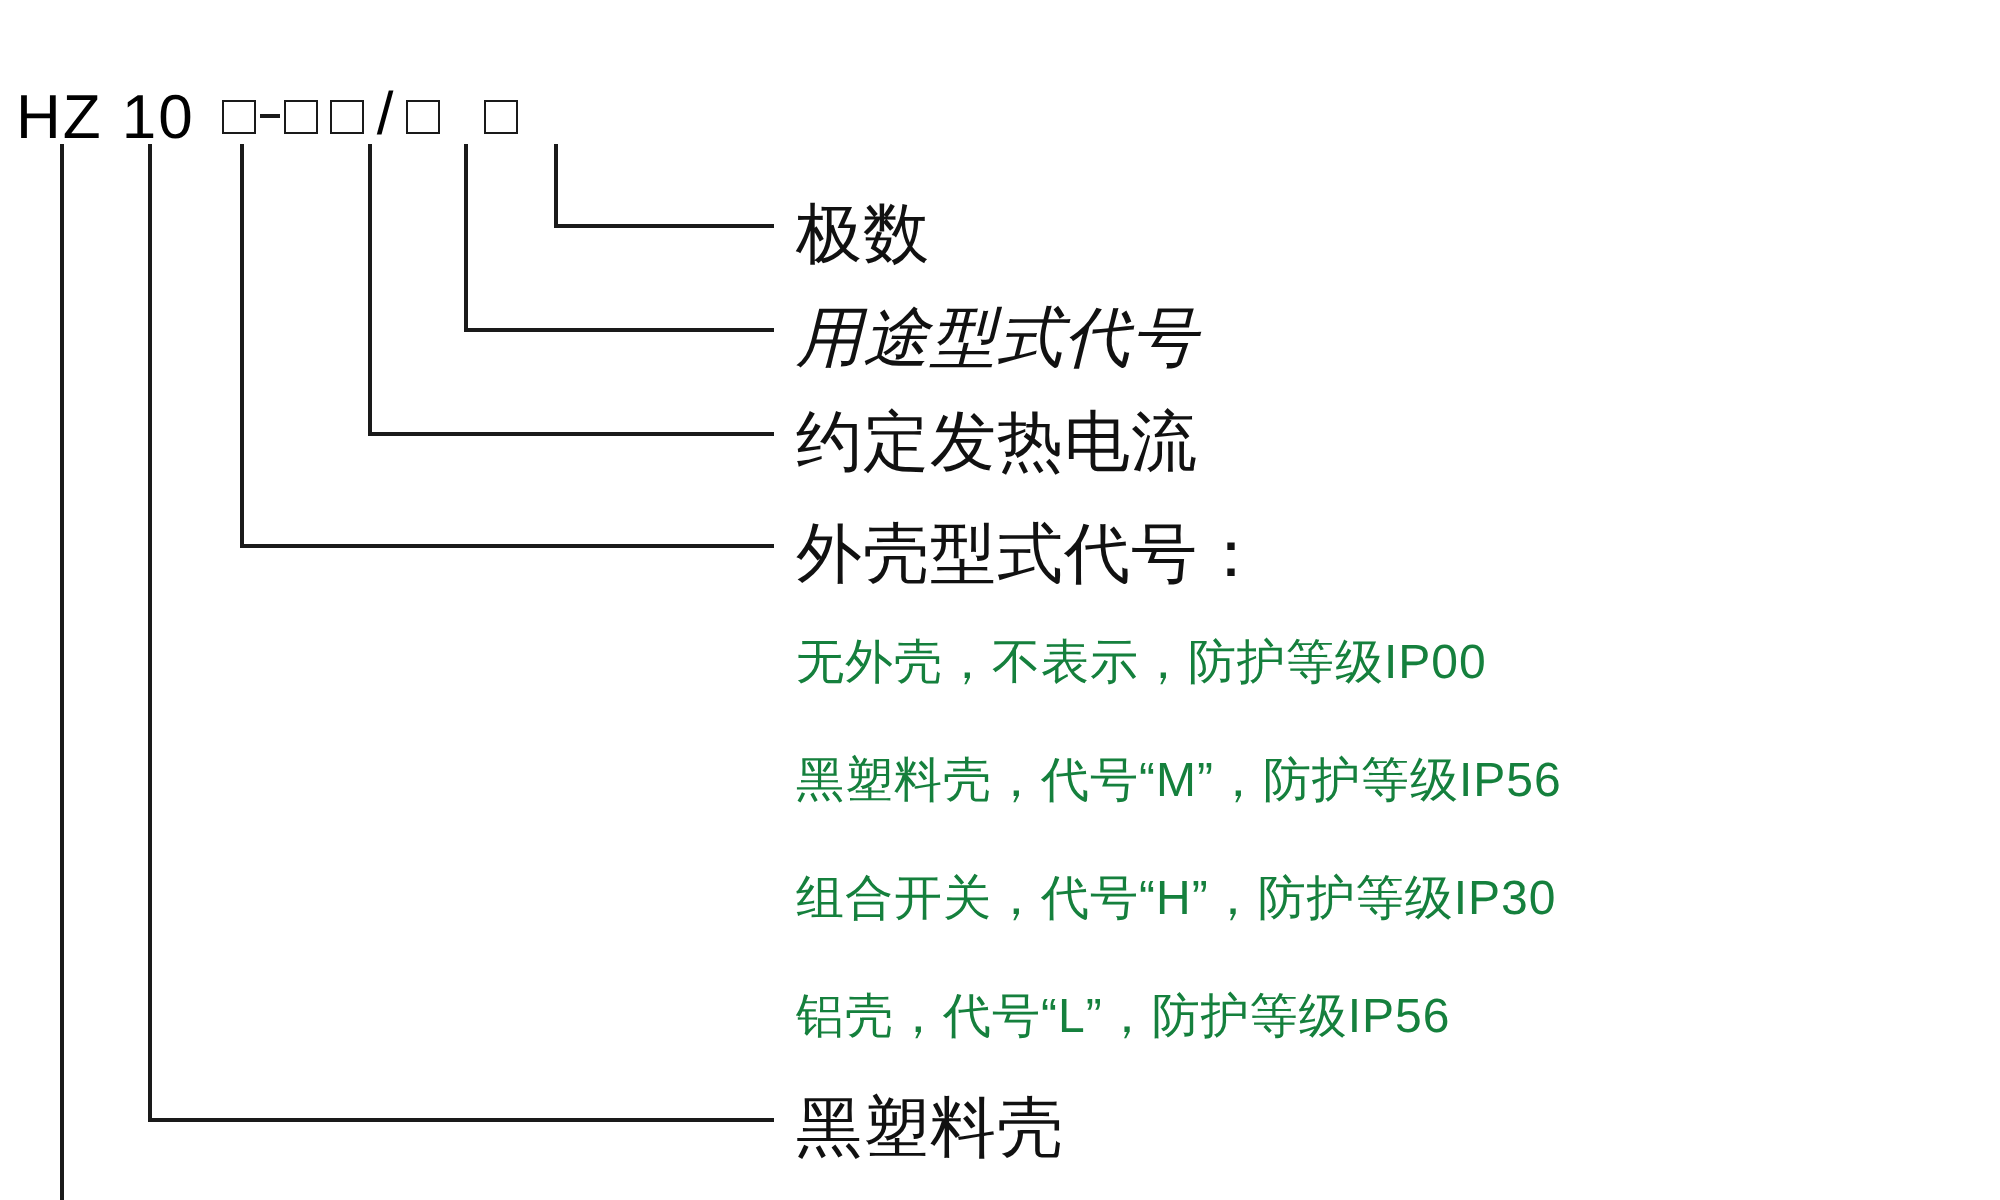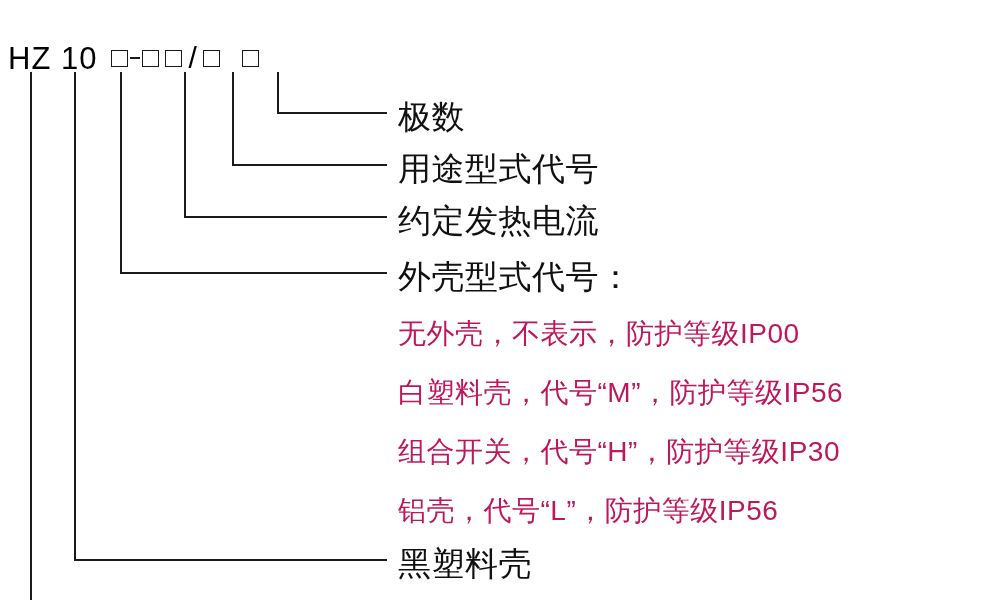--- a/index.html
+++ b/index.html
@@ -76,23 +76,23 @@
   .label {
     position: absolute;
     font-size: 33px;
     line-height: 1;
     color: #111;
     white-space: nowrap;
     letter-spacing: 0.5px;
   }
   .sub-label {
     position: absolute;
-    font-size: 28px;
+    font-size: 24px;
     line-height: 1;
-    color: #be185d;
+    color: #15803d;
     white-space: nowrap;
     letter-spacing: 0.5px;
   }
 </style>
 </head>
 <body>
 
 <div id="canvas">
 
   <div class="code-row">
@@ -123,24 +123,24 @@
   <div class="vline" style="left:120px; top:40px; height:202px;"></div>
   <div class="hline" style="left:120px; top:240px; width:267px;"></div>
 
   <div class="vline" style="left:74px; top:40px; height:488px;"></div>
   <div class="hline" style="left:74px; top:527px; width:313px;"></div>
 
   <div class="vline" style="left:30px; top:40px; height:542px;"></div>
   <div class="hline" style="left:30px; top:581px; width:357px;"></div>
 
   <div class="label" style="left:398px; top:68px;">极数</div>
-  <div class="label" style="left:398px; top:120px;">用途型式代号</div>
+  <div class="label" style="left:398px; top:120px;font-style:italic;">用途型式代号</div>
   <div class="label" style="left:398px; top:172px;">约定发热电流</div>
   <div class="label" style="left:398px; top:228px;">外壳型式代号：</div>
 
   <div class="sub-label" style="left:398px; top:288px;">无外壳，不表示，防护等级IP00</div>
-  <div class="sub-label" style="left:398px; top:347px;">白塑料壳，代号“M”，防护等级IP56</div>
+  <div class="sub-label" style="left:398px; top:347px;">黑塑料壳，代号“M”，防护等级IP56</div>
   <div class="sub-label" style="left:398px; top:406px;">组合开关，代号“H”，防护等级IP30</div>
   <div class="sub-label" style="left:398px; top:465px;">铝壳，代号“L”，防护等级IP56</div>
 
   <div class="label" style="left:398px; top:515px;">黑塑料壳</div>
 
 </div>
 
 </body></html>

